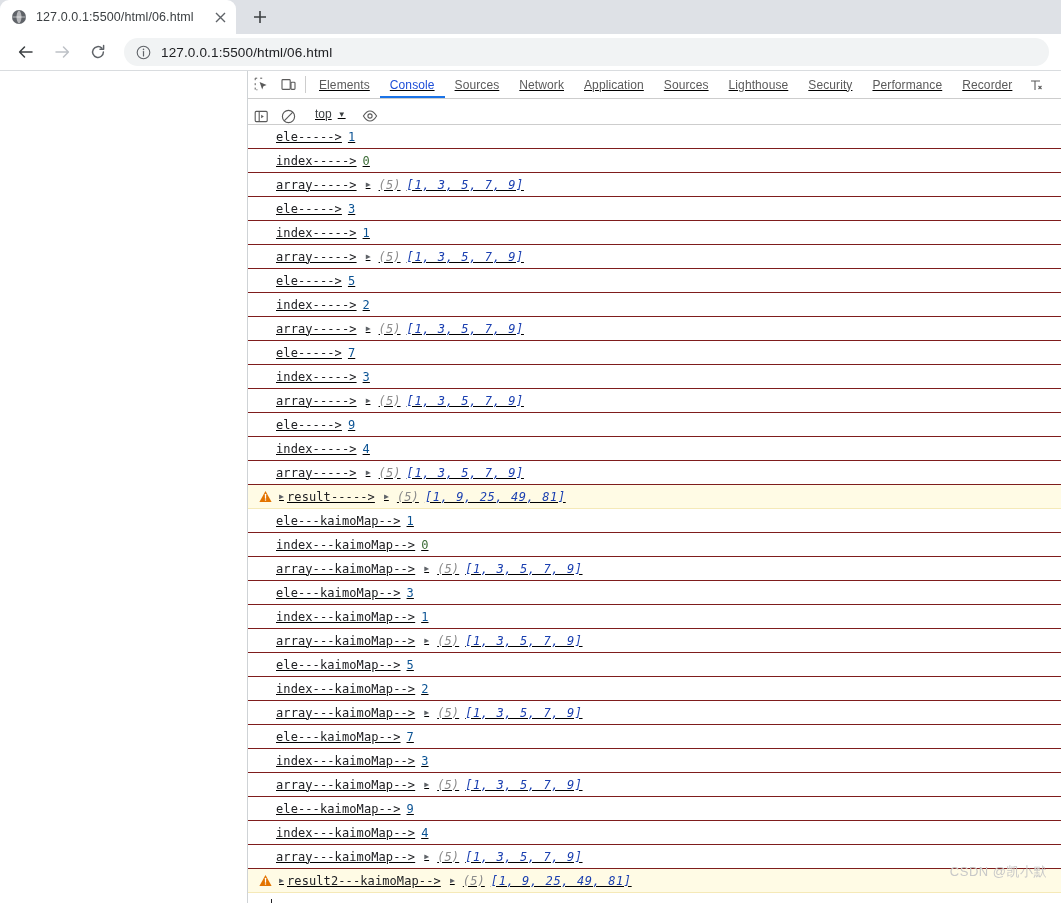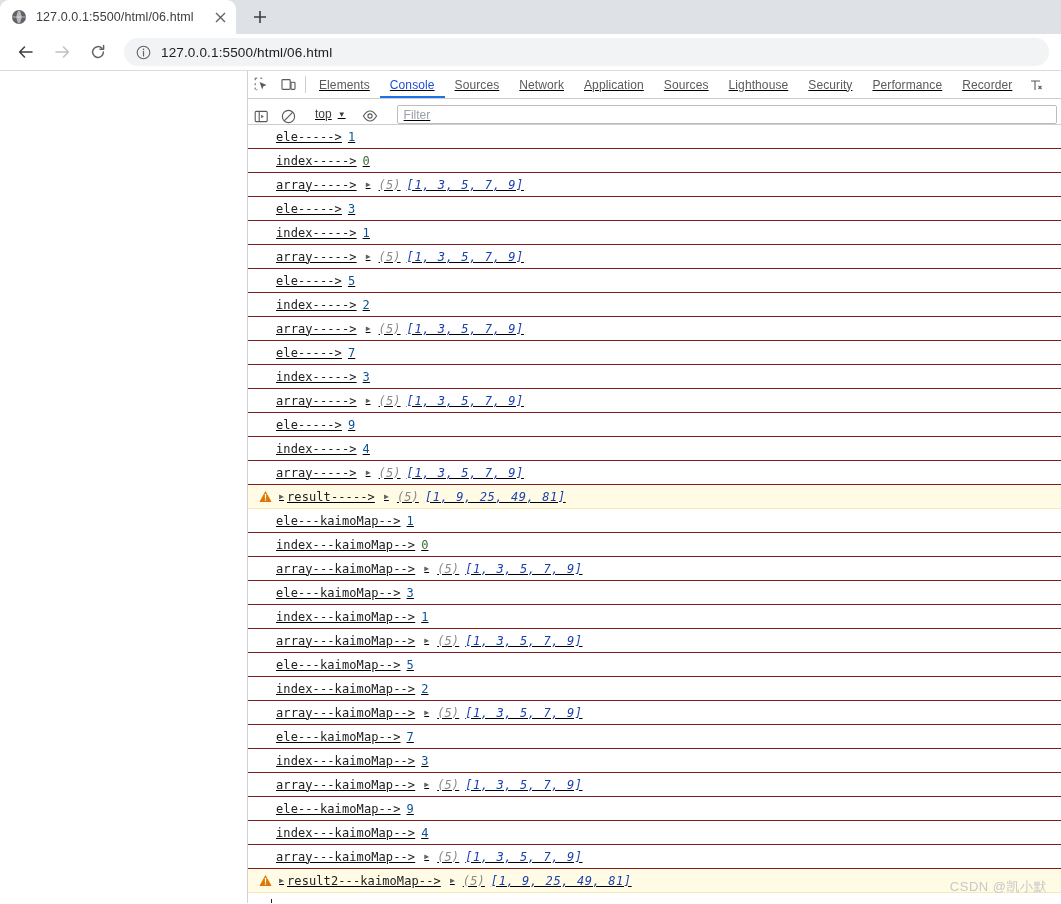--- a/index.html
+++ b/index.html
@@ -262,21 +262,21 @@
   }
   .text-cursor {
     width: 1px;
     height: 14px;
     background: #202124;
   }
 
   #watermark {
     position: absolute;
     right: 14px;
-    bottom: 7px;
+    bottom: 22px;
     font-size: 13px;
     color: #c8c8c8;
     font-family: "Liberation Sans", sans-serif;
     letter-spacing: 0.5px;
     user-select: none;
   }
 </style>
 </head>
 <body>
 
@@ -392,23 +392,20 @@
         <span class="ctx-caret">▼</span>
       </div>
       <div class="dt-sep"></div>
       <div class="dt-icon-btn">
         <svg width="16" height="16" viewBox="0 0 16 16">
           <path d="M1.4 8 C3.6 4.4 6 3 8 3 s4.4 1.4 6.6 5 C12.4 11.6 10 13 8 13 S3.6 11.6 1.4 8 Z" stroke="#5a5a5a" stroke-width="1.1" fill="none"></path>
           <circle cx="8" cy="8" r="2.1" stroke="#5a5a5a" stroke-width="1.1" fill="none"></circle>
         </svg>
       </div>
       <div class="dt-sep"></div>
-      <div id="filter-input">
-        <span>Filter</span>
-      </div>
     </div>
 
     <div id="console-body">
         <div class="log-row">
           <span class="msg-indent"></span>
           <span class="msg-text">ele-----&gt; </span>
           <span class="msg-num">1</span>
         </div>
         <div class="log-row">
           <span class="msg-indent"></span>

